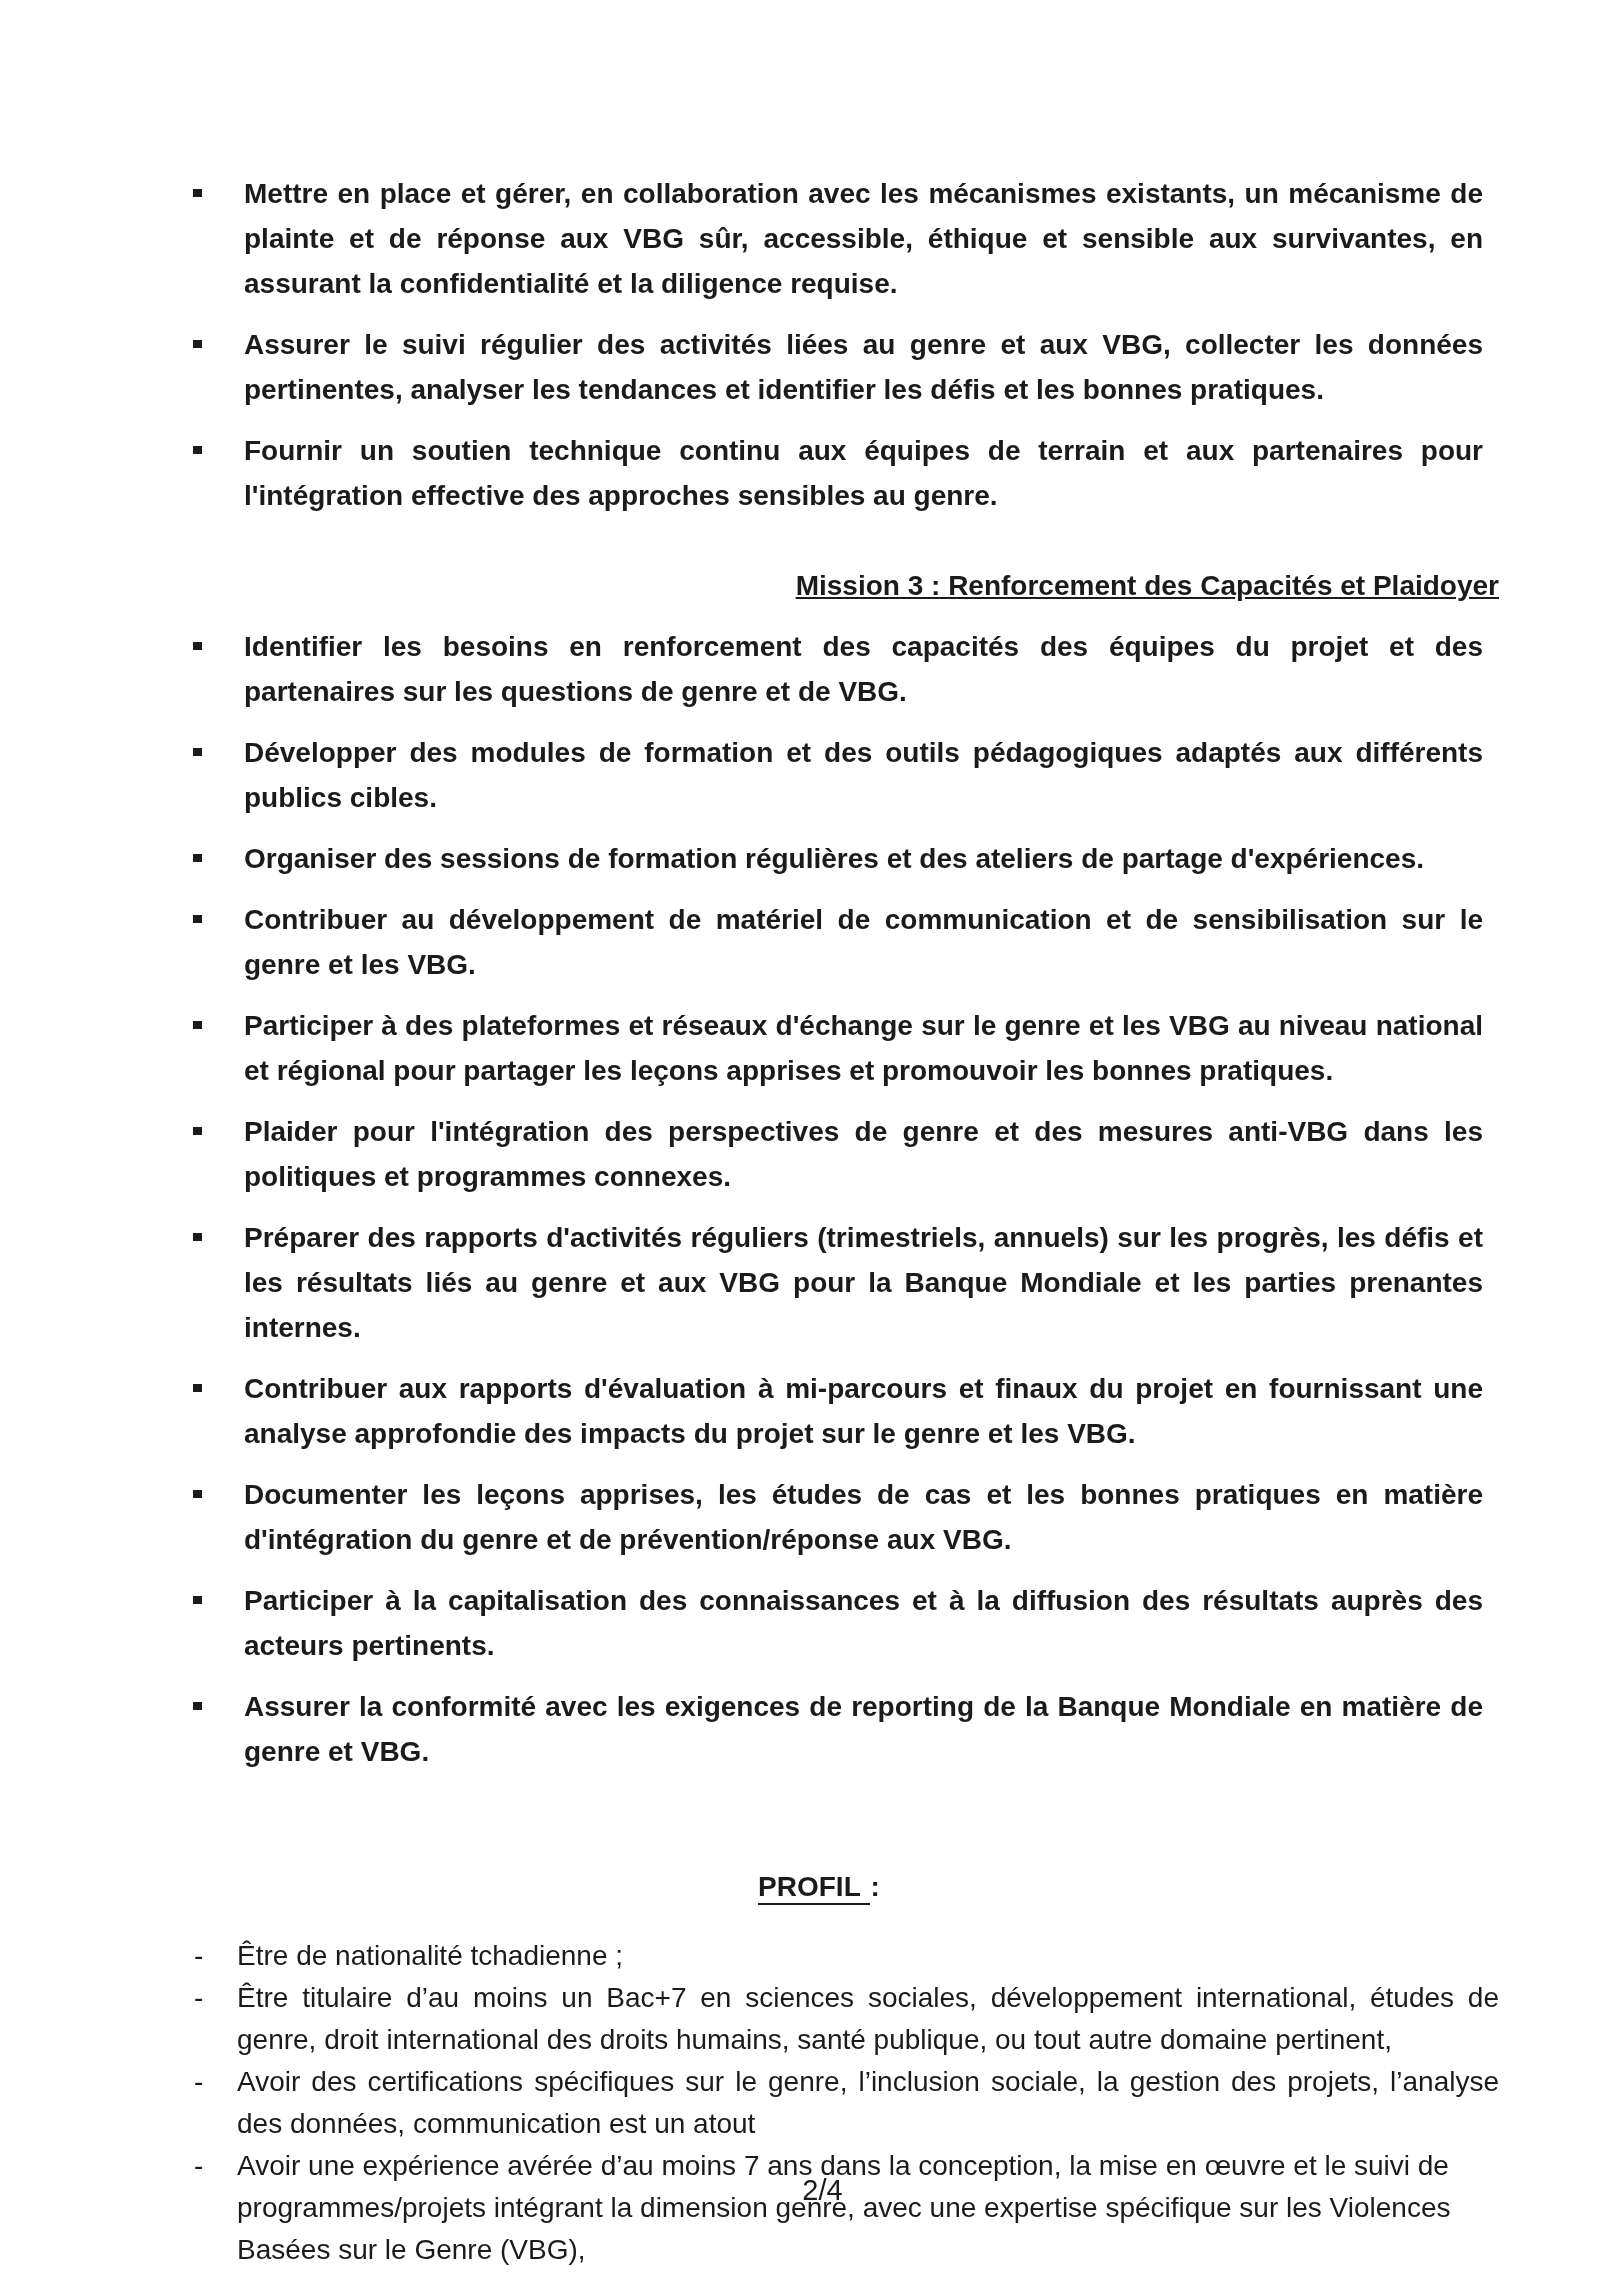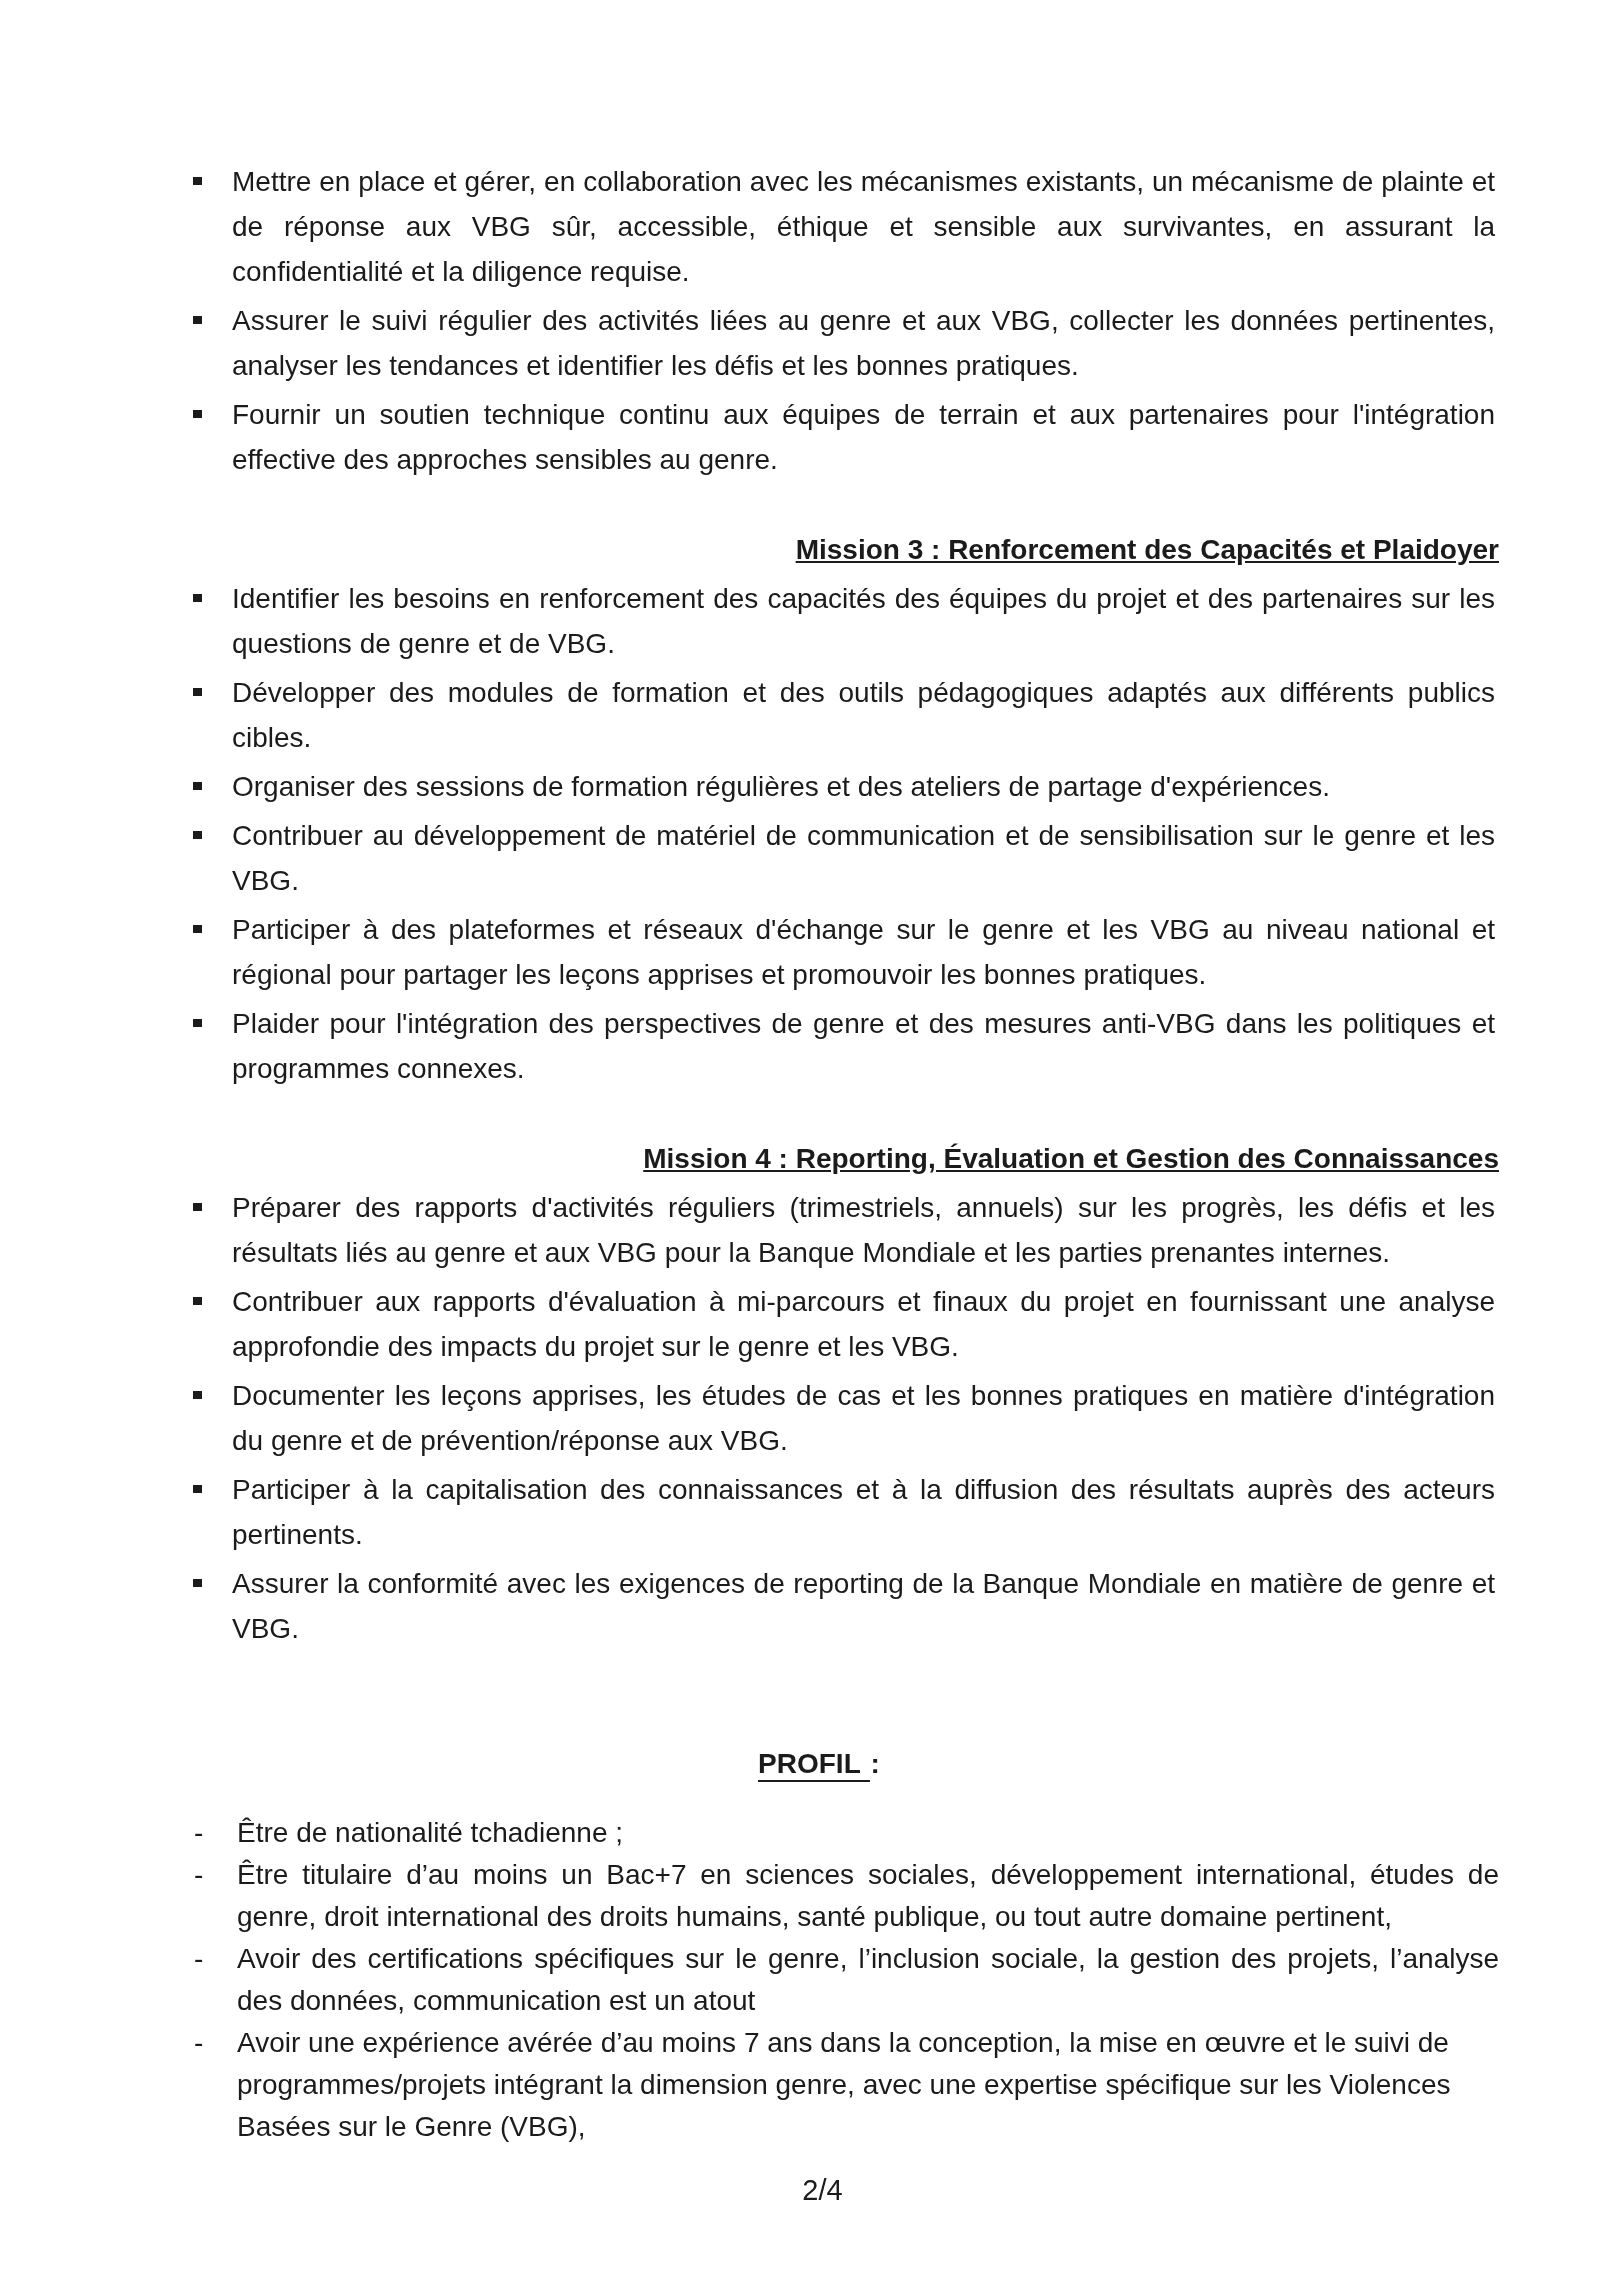--- a/index.html
+++ b/index.html
@@ -24,21 +24,21 @@
     position:relative;
     padding-left:89px;
     text-align:justify;
   }
   .blist .li .sq{
     position:absolute;
     left:54px;top:17.6px;
     width:8.8px;height:8.8px;
     background:#1b1b1b;
   }
-  .blist .li p{margin:4px;}
+  .blist .li p{margin:16px;font-weight:bold;}
   
   .mission-heading{
     margin:45px 0 0 0;
     font-size:28px;
     font-weight:bold;
     line-height:45px;
     text-align:right;
     text-decoration:underline;
   }
   
@@ -126,21 +126,20 @@
       <div class="li">
         <span class="sq"></span>
         <p>Participer à des plateformes et réseaux d'échange sur le genre et les VBG au niveau national et régional pour partager les leçons apprises et promouvoir les bonnes pratiques.</p>
       </div>
       <div class="li">
         <span class="sq"></span>
         <p>Plaider pour l'intégration des perspectives de genre et des mesures anti-VBG dans les politiques et programmes connexes.</p>
       </div>
     </div>
 
-    <h2 class="mission-heading">Mission 4 : Reporting, Évaluation et Gestion des Connaissances</h2>
     <div class="blist">
       <div class="li">
         <span class="sq"></span>
         <p>Préparer des rapports d'activités réguliers (trimestriels, annuels) sur les progrès, les défis et les résultats liés au genre et aux VBG pour la Banque Mondiale et les parties prenantes internes.</p>
       </div>
       <div class="li">
         <span class="sq"></span>
         <p>Contribuer aux rapports d'évaluation à mi-parcours et finaux du projet en fournissant une analyse approfondie des impacts du projet sur le genre et les VBG.</p>
       </div>
       <div class="li">

